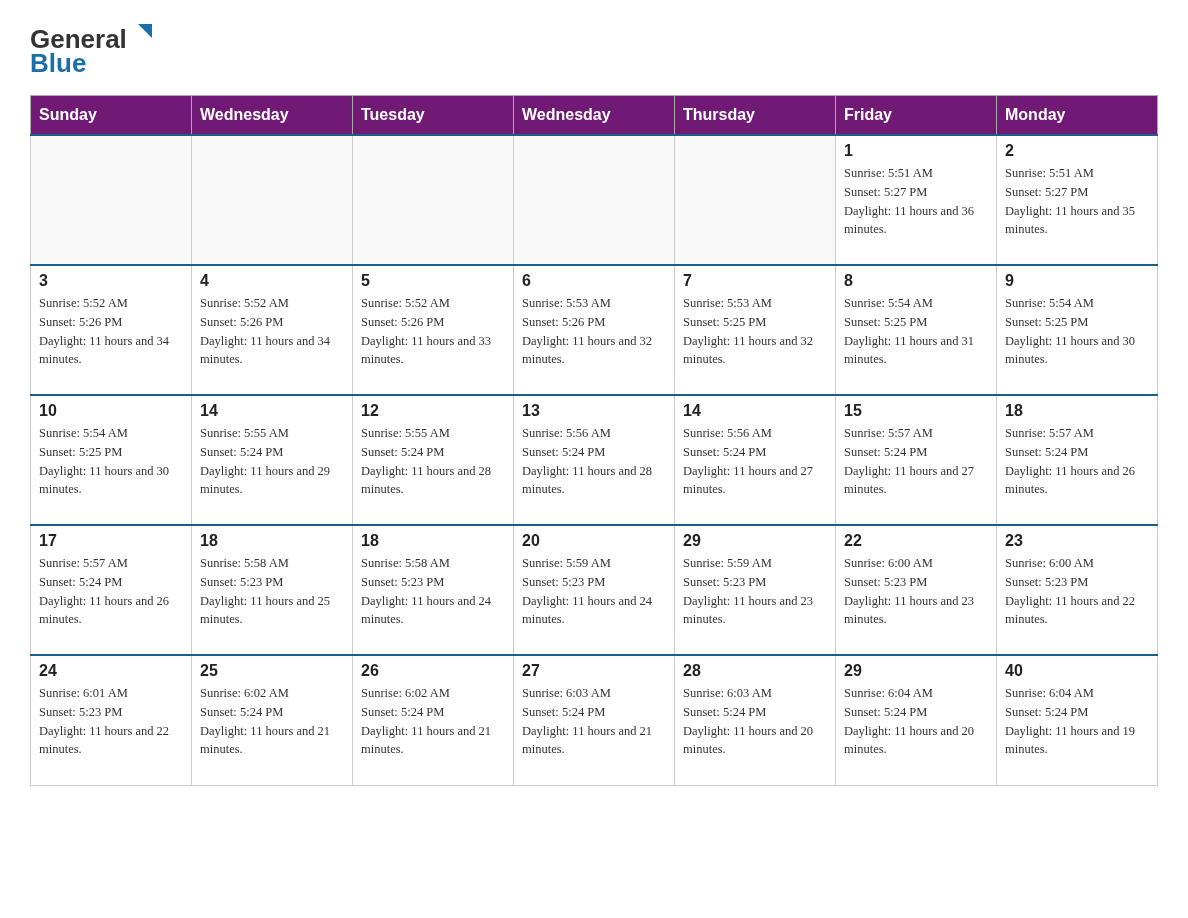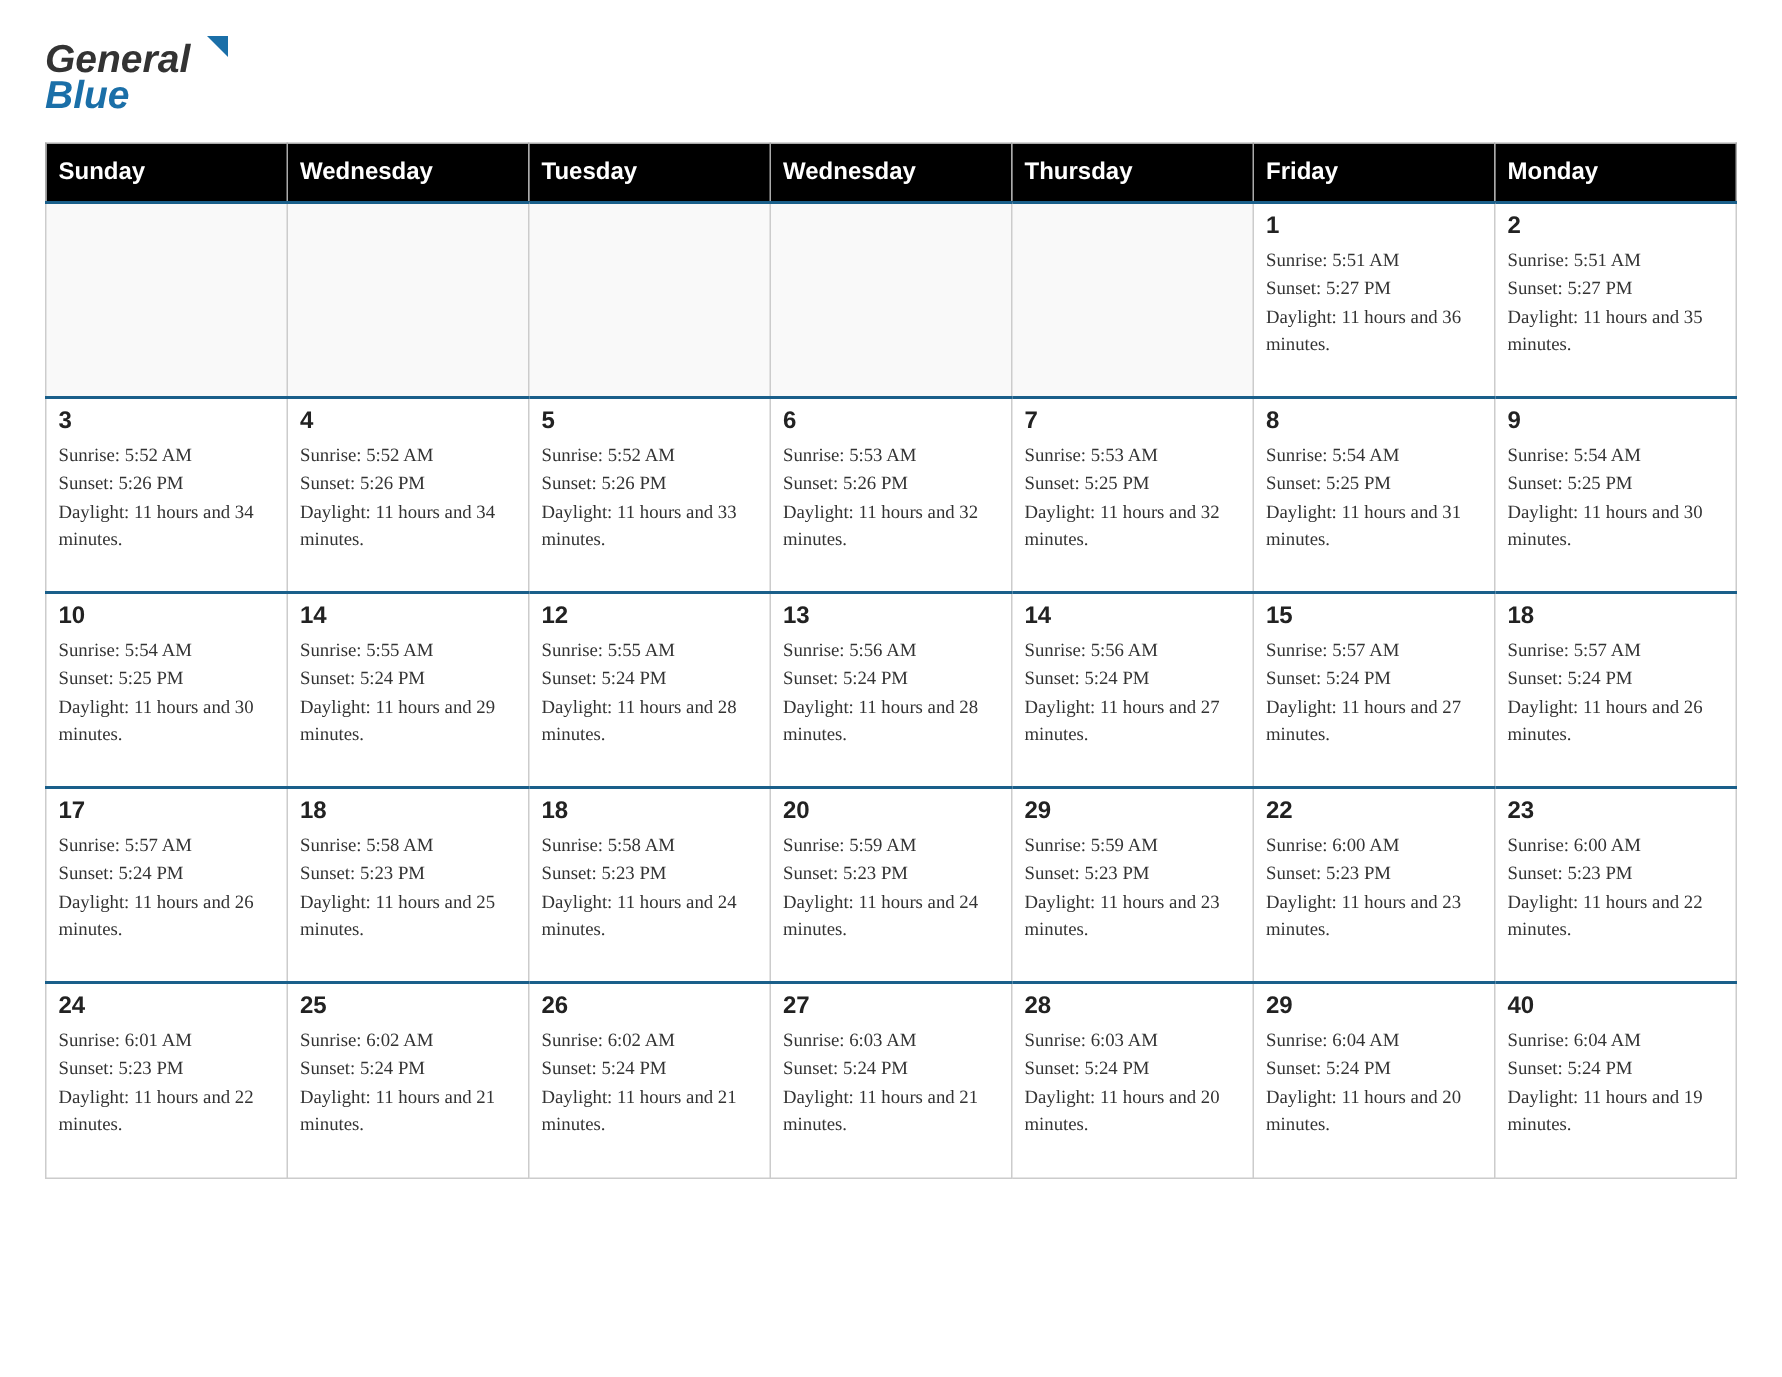--- a/index.html
+++ b/index.html
@@ -9,21 +9,20 @@
       color: #222;
       width: 1188px;
       min-height: 918px;
       padding: 20px 30px;
     }
     .header {
       display: flex;
       justify-content: space-between;
       align-items: flex-start;
       margin-bottom: 20px;
-      font-style: italic;
     }
     .logo {
       display: flex;
       flex-direction: column;
       align-items: flex-start;
     }
     .logo-line {
       display: flex;
       align-items: center;
       gap: 2px;
@@ -41,21 +40,21 @@
       font-size: 20px;
       color: #444;
       margin-top: 4px;
     }
     .calendar {
       width: 100%;
       border-collapse: collapse;
       border: 1px solid #aaa;
     }
     .calendar th {
-      background-color: #000000;
+      background-color: #701a75;
       color: #fff;
       font-size: 16px;
       font-weight: bold;
       padding: 10px 8px;
       border: 1px solid #aaa;
       text-align: left;
     }
     .calendar td {
       vertical-align: top;
       border: 1px solid #ccc;

